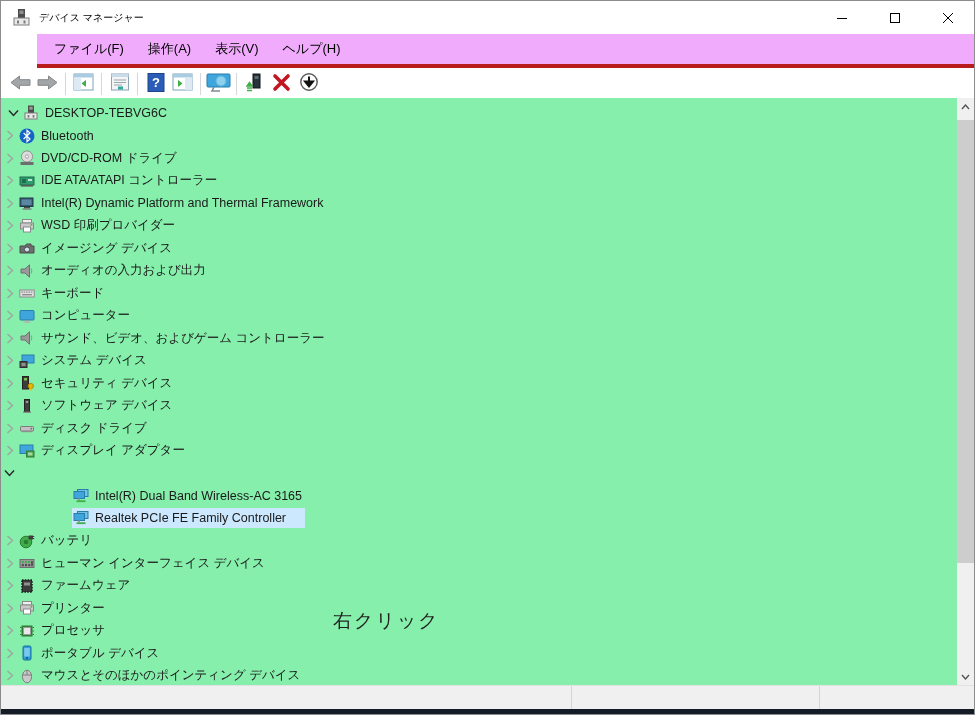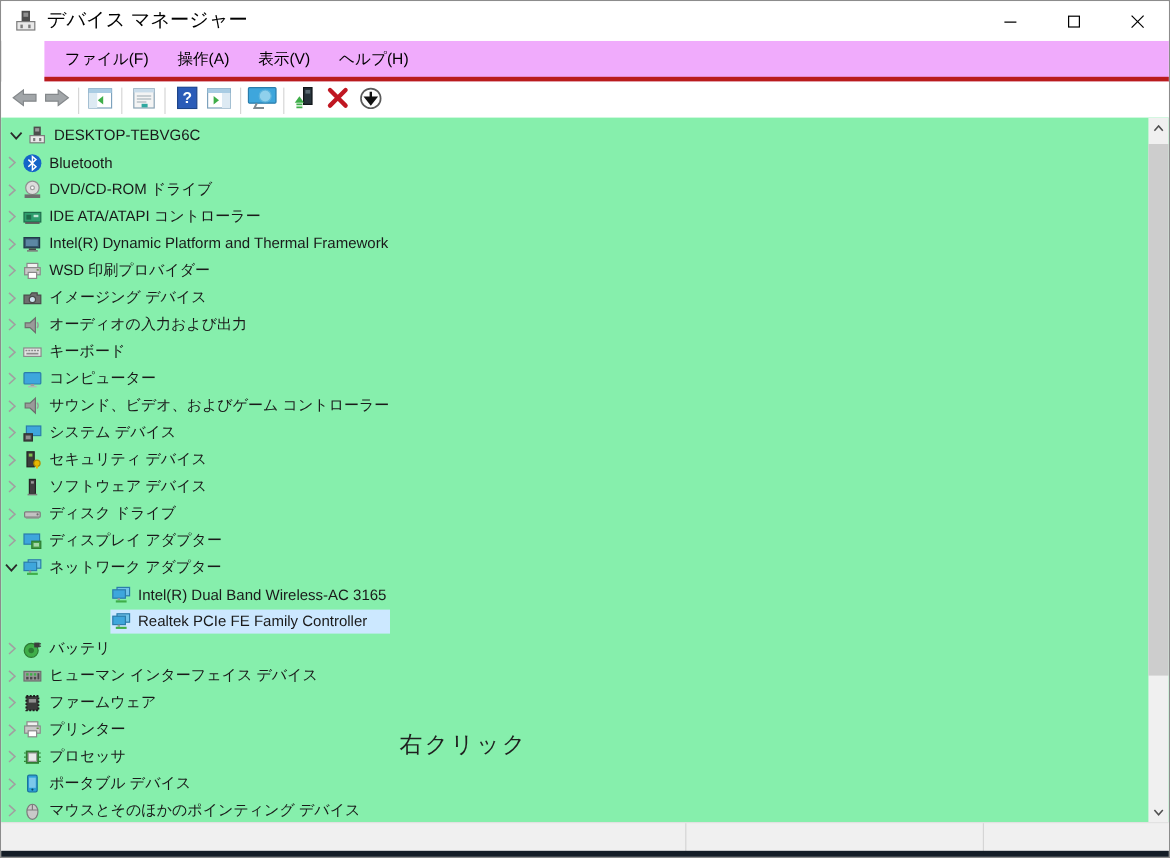--- a/index.html
+++ b/index.html
@@ -2,42 +2,42 @@
 <html><head>
 <meta charset="utf-8">
 <style>
   html,body{margin:0;padding:0;}
   body{width:975px;height:715px;font-family:"Liberation Sans","DejaVu Sans",sans-serif;background:#fff;overflow:hidden;}
   .window{position:relative;width:973px;height:713px;border:1px solid #8c8c8c;background:#fff;box-sizing:content-box;}
 
   
   .titlebar{height:33px;display:flex;align-items:center;background:#fff;position:relative;}
   .app-icon{width:20px;height:20px;margin:0 8px 0 10px;flex:none;}
-  .title-text{font-size:16px;color:#000;}
+  .title-text{font-size:10px;color:#000;}
   .win-controls{position:absolute;right:0;top:0;height:33px;display:flex;}
   .win-btn{width:53px;height:33px;display:flex;align-items:center;justify-content:center;cursor:default;}
 
   
   .menubar{height:30px;display:flex;align-items:center;padding-left:8px;background:#f0abfc;border-bottom:4px solid #b91c1c;margin-left:36px;}
   .menu-item{font-size:13px;color:#000;padding:4px 9px;margin-right:6px;}
 
   
   .toolbar{height:32px;display:flex;align-items:center;padding-left:6px;background:#fff;border-bottom:1px solid #d9d9d9;}
   .tb-btn{width:27px;height:26px;display:flex;align-items:center;justify-content:center;flex:none;}
   .tb-sep{width:1px;height:22px;background:#d6d6d6;margin:0 4px;flex:none;}
 
   
   .content{position:absolute;top:97px;left:0;right:0;height:587px;background:#86efac;overflow:hidden;}
   .tree{position:absolute;top:4px;left:0;right:17px;bottom:0;overflow:hidden;}
   .row{display:flex;align-items:center;height:22.5px;font-size:12.5px;color:#1a1a1a;white-space:nowrap;}
   .chev{width:17px;height:16px;flex:none;display:flex;align-items:center;justify-content:center;}
   .ticon{width:17px;height:16px;flex:none;display:flex;align-items:center;justify-content:center;margin-right:6px;}
   .lvl0{padding-left:4px;}
   .lvl1{}
-  .lvl2{padding-left:54px;gap:20px;}
+  .lvl2{padding-left:54px;}
   .selwrap{display:flex;align-items:center;height:20px;}
   .selwrap.sel{background:#cce8ff;padding-right:19px;}
   .annotation{position:absolute;left:332px;top:510px;font-size:19px;color:#1f1f1f;letter-spacing:2px;font-family:"Liberation Sans","DejaVu Sans",sans-serif;}
 
   
   .vscroll{position:absolute;top:0;right:0;width:17px;height:587px;background:#f0f0f0;}
   .scroll-btn{position:absolute;left:0;width:17px;height:17px;display:flex;align-items:center;justify-content:center;color:#505050;}
   .scroll-up{top:0;}
   .scroll-down{bottom:0;}
   .scroll-thumb{position:absolute;left:0;top:22px;width:17px;height:443px;background:#cdcdcd;}
@@ -447,31 +447,20 @@
             </span>
             <span>ディスプレイ アダプター</span>
           </span>
         </div>
         <div class="row lvl1">
           <span class="chev">
             <svg width="11" height="8" viewBox="0 0 11 8">
               <path d="M1 1.5 L5.5 6.5 L10 1.5" fill="none" stroke="#2b2b2b" stroke-width="1.5"></path>
             </svg>
           </span>
-          <span class="selwrap">
-            <span class="ticon">
-              <svg width="16" height="16" viewBox="0 0 16 16">
-                <rect x="4.5" y="1.5" width="10.5" height="7" fill="#6fc2e8" stroke="#2a7cab"></rect>
-                <rect x="1" y="3.5" width="10.5" height="7" fill="#3ea6dc" stroke="#2a7cab"></rect>
-                <rect x="5" y="10.5" width="2" height="1.8" fill="#9a9a9a"></rect>
-                <rect x="3.5" y="12.3" width="9" height="1.8" fill="#3fae49"></rect>
-              </svg>
-            </span>
-            <span>ネットワーク アダプター</span>
-          </span>
         </div>
         <div class="row lvl2">
           <span class="chev"></span>
           <span class="selwrap">
             <span class="ticon">
               <svg width="16" height="16" viewBox="0 0 16 16">
                 <rect x="4.5" y="1.5" width="10.5" height="7" fill="#6fc2e8" stroke="#2a7cab"></rect>
                 <rect x="1" y="3.5" width="10.5" height="7" fill="#3ea6dc" stroke="#2a7cab"></rect>
                 <rect x="5" y="10.5" width="2" height="1.8" fill="#9a9a9a"></rect>
                 <rect x="3.5" y="12.3" width="9" height="1.8" fill="#3fae49"></rect>

